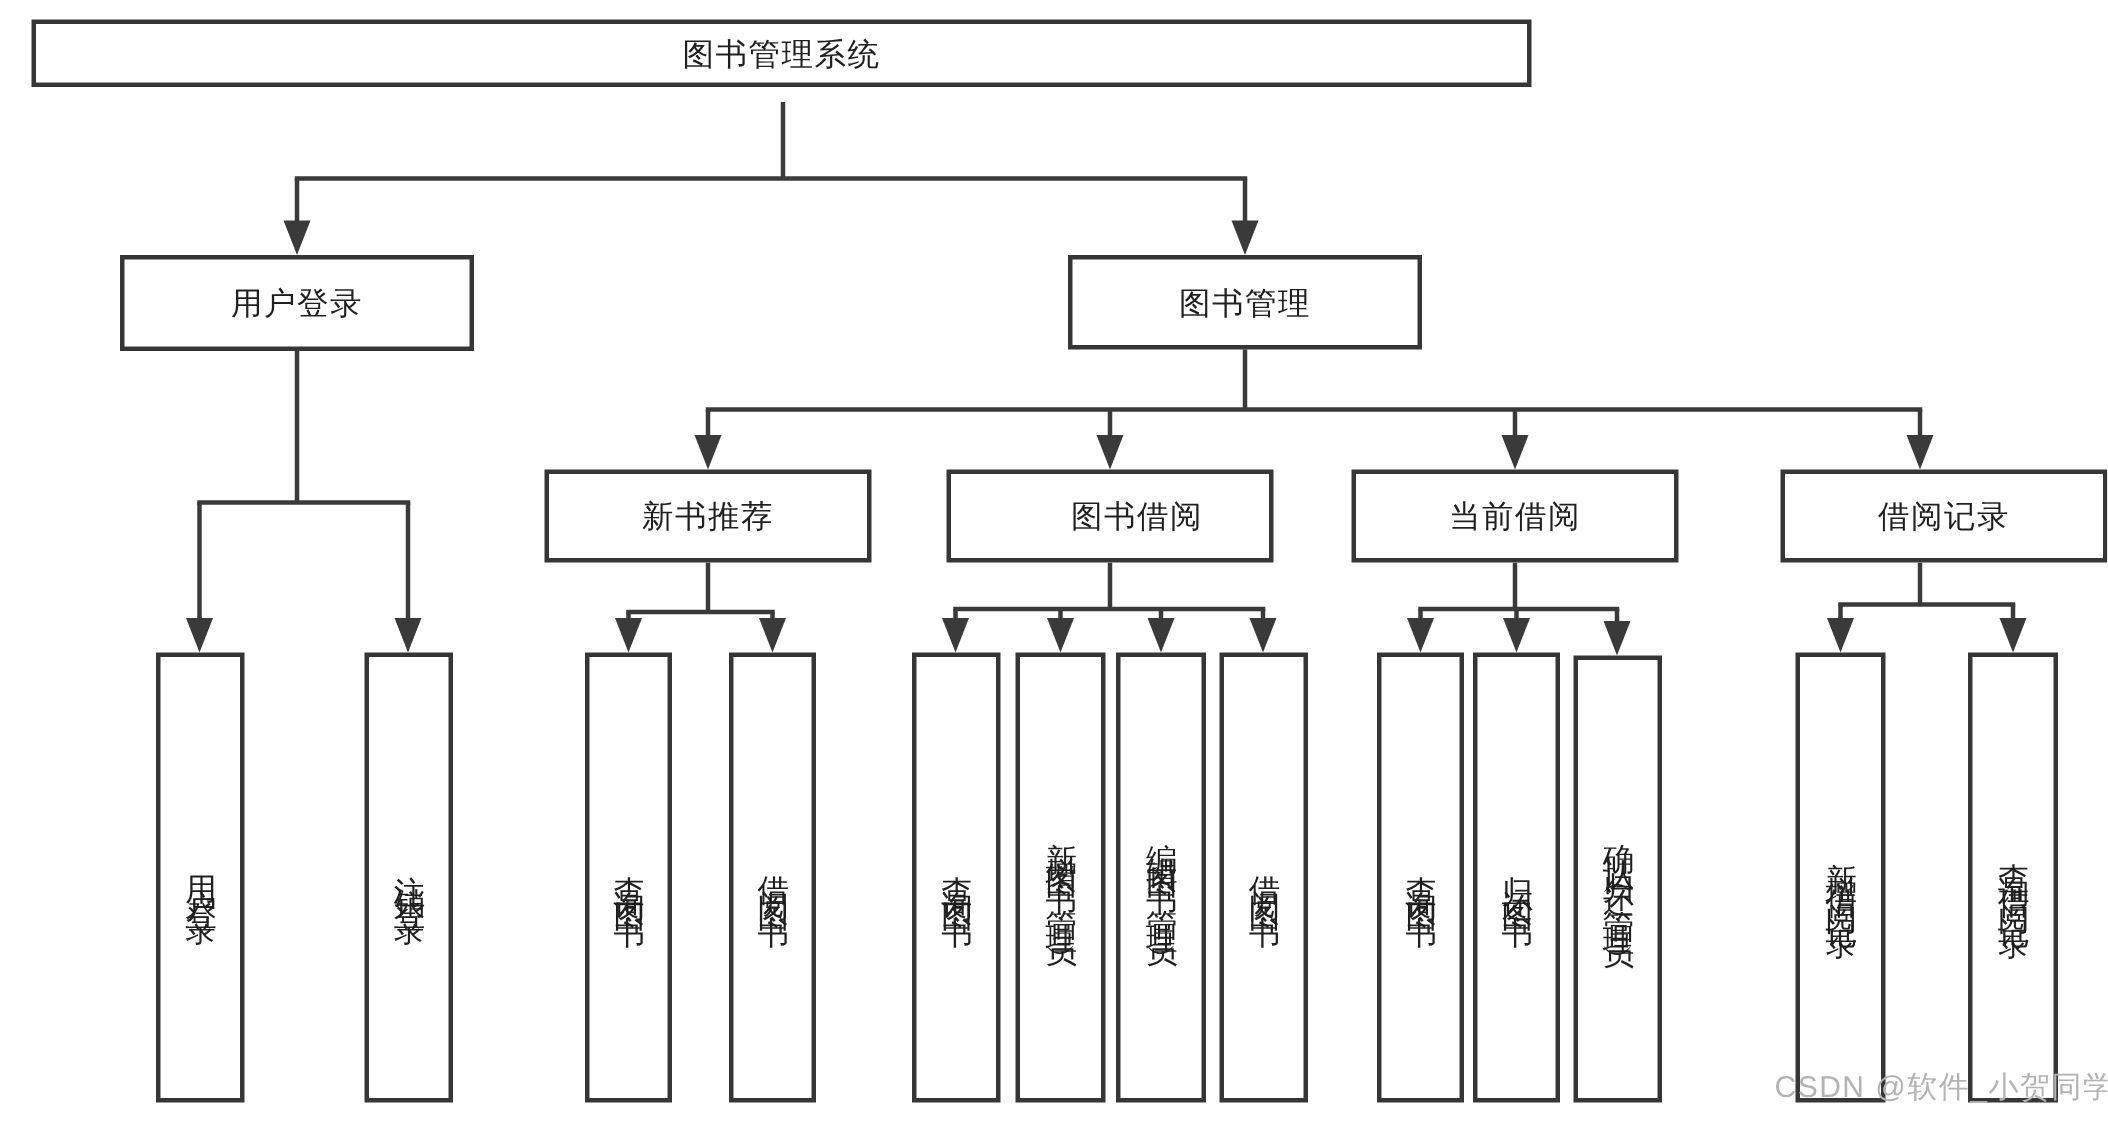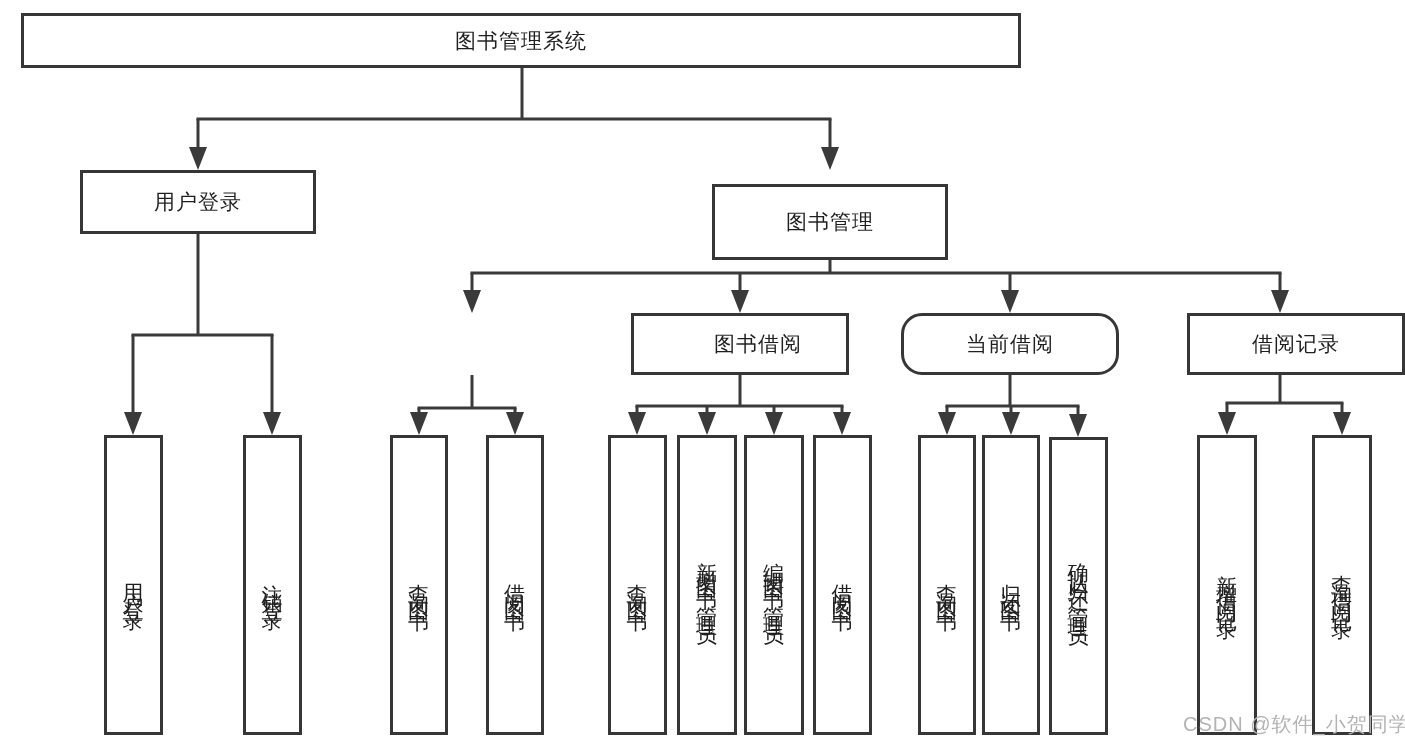--- a/index.html
+++ b/index.html
@@ -77,35 +77,38 @@
       <line x1="1011" y1="406" x2="1011" y2="417" stroke="#3a3a3a" stroke-width="3"></line>
       <polygon points="1002,412 1020,412 1011,435" fill="#3a3a3a"></polygon>
       <line x1="1078" y1="406" x2="1078" y2="419" stroke="#3a3a3a" stroke-width="3"></line>
       <polygon points="1069,414 1087,414 1078,437" fill="#3a3a3a"></polygon>
       <line x1="1227" y1="403" x2="1227" y2="417" stroke="#3a3a3a" stroke-width="3"></line>
       <polygon points="1218,412 1236,412 1227,435" fill="#3a3a3a"></polygon>
       <line x1="1342" y1="403" x2="1342" y2="417" stroke="#3a3a3a" stroke-width="3"></line>
       <polygon points="1333,412 1351,412 1342,435" fill="#3a3a3a"></polygon>
     </svg>
 
-  <div class="node h-node" style="left:21px; top:13px; width:1000px; height:55px;">
+  <div class="node h-node" style="left:21px; top:13px; width:1000px; height:45px;">
     <span>图书管理系统</span>
   </div>
 
   <div class="node h-node" style="left:80px; top:170px; width:236px; height:64px;">
     <span>用户登录</span>
   </div>
-  <div class="node h-node" style="left:712px; top:184px; width:236px; height:76px;">
+  <div class="node h-node" style="left:712px; top:170px; width:236px; height:63px;">
     <span>图书管理</span>
   </div>
 
+  <div class="node h-node" style="left:363px; top:313px; width:218px; height:62px;">
+    <span>新书推荐</span>
+  </div>
   <div class="node h-node" style="left:631px; top:313px; width:218px; height:62px;padding-left:36px;">
     <span>图书借阅</span>
   </div>
-  <div class="node h-node" style="left:901px; top:313px; width:218px; height:62px;border-radius:21px;">
+  <div class="node h-node" style="left:901px; top:313px; width:218px; height:62px;">
     <span>当前借阅</span>
   </div>
   <div class="node h-node" style="left:1171px; top:313px; width:218px; height:62px;margin-left:16px;">
     <span>借阅记录</span>
   </div>
 
   <div class="node v-node" style="left:104px; top:435px; width:59px; height:300px;">
     <span>用户登录</span>
   </div>
   <div class="node v-node" style="left:243px; top:435px; width:59px; height:300px;">

